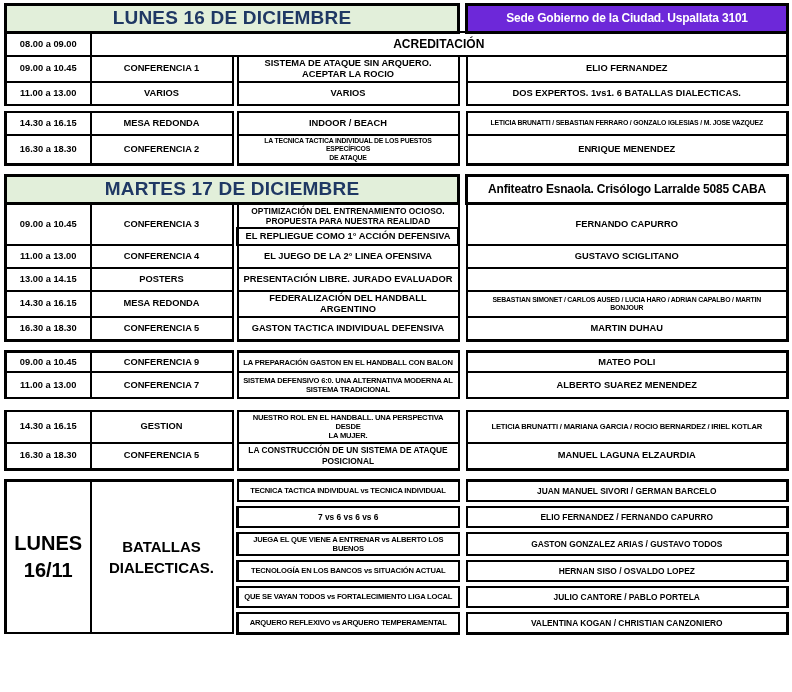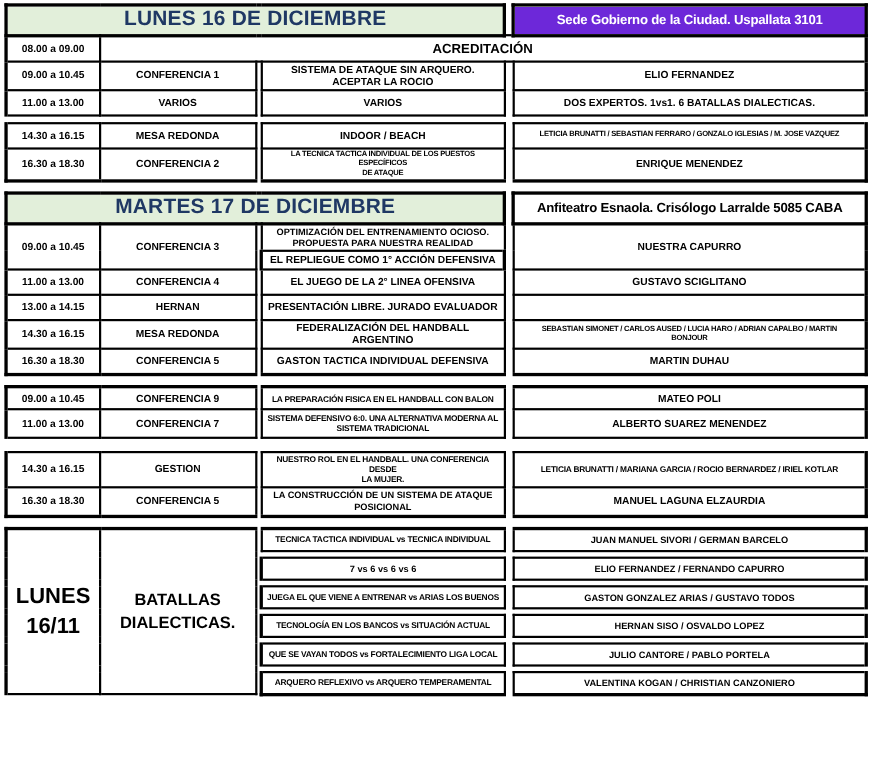--- a/index.html
+++ b/index.html
@@ -109,36 +109,36 @@
       <td class="gap"></td>
       <td class="venue">Anfiteatro Esnaola. Crisólogo Larralde 5085 CABA</td>
     </tr>
     <tr>
       <td rowspan="2">09.00 a 10.45</td>
       <td rowspan="2">CONFERENCIA 3</td>
       <td class="gap" rowspan="2"></td>
       <td class="sm h19">OPTIMIZACIÓN DEL ENTRENAMIENTO OCIOSO.
 PROPUESTA PARA NUESTRA REALIDAD</td>
       <td class="gap" rowspan="2"></td>
-      <td rowspan="2">NUESTRA CAPURRO</td>
+      <td rowspan="2">FERNANDO CAPURRO</td>
     </tr>
     <tr>
       <td class="h13">EL REPLIEGUE COMO 1° ACCIÓN DEFENSIVA</td>
     </tr>
     <tr>
       <td class="h19">11.00 a 13.00</td>
       <td>CONFERENCIA 4</td>
       <td class="gap"></td>
       <td>EL JUEGO DE LA 2° LINEA OFENSIVA</td>
       <td class="gap"></td>
       <td>GUSTAVO SCIGLITANO</td>
     </tr>
     <tr>
       <td class="h19">13.00 a 14.15</td>
-      <td>HERNAN</td>
+      <td>POSTERS</td>
       <td class="gap"></td>
       <td>PRESENTACIÓN LIBRE. JURADO EVALUADOR</td>
       <td class="gap"></td>
       <td></td>
     </tr>
     <tr>
       <td class="h22">14.30 a 16.15</td>
       <td>MESA REDONDA</td>
       <td class="gap"></td>
       <td>FEDERALIZACIÓN DEL HANDBALL ARGENTINO</td>
@@ -164,41 +164,41 @@
         <col class="c-gapA">
         <col class="c-topic">
         <col class="c-gapB">
         <col class="c-speaker">
       </colgroup>
     <tbody>
     <tr>
       <td class="h16">09.00 a 10.45</td>
       <td>CONFERENCIA 9</td>
       <td class="gap"></td>
-      <td class="xs">LA PREPARACIÓN FISICA EN EL HANDBALL CON BALON</td>
+      <td class="xs">LA PREPARACIÓN GASTON EN EL HANDBALL CON BALON</td>
       <td class="gap"></td>
       <td>MATEO POLI</td>
     </tr>
     <tr>
       <td class="h22">11.00 a 13.00</td>
       <td>CONFERENCIA 7</td>
       <td class="gap"></td>
       <td class="xs">SISTEMA DEFENSIVO 6:0. UNA ALTERNATIVA MODERNA AL
 SISTEMA TRADICIONAL</td>
       <td class="gap"></td>
       <td>ALBERTO SUAREZ MENENDEZ</td>
     </tr>
     <tr class="sp11">
           <td class="gap" colspan="6"></td>
         </tr>
     <tr>
       <td class="h22">14.30 a 16.15</td>
       <td>GESTION</td>
       <td class="gap"></td>
-      <td class="xs">NUESTRO ROL EN EL HANDBALL. UNA CONFERENCIA DESDE
+      <td class="xs">NUESTRO ROL EN EL HANDBALL. UNA PERSPECTIVA DESDE
 LA MUJER.</td>
       <td class="gap"></td>
       <td class="xs">LETICIA BRUNATTI / MARIANA GARCIA / ROCIO BERNARDEZ / IRIEL KOTLAR</td>
     </tr>
     <tr>
       <td class="h22">16.30 a 18.30</td>
       <td>CONFERENCIA 5</td>
       <td class="gap"></td>
       <td class="sm">LA CONSTRUCCIÓN DE UN SISTEMA DE ATAQUE
 POSICIONAL</td>
@@ -234,21 +234,21 @@
         </tr>
     <tr>
       <td class="sm h16">7 vs 6 vs 6 vs 6</td>
       <td class="sm h16">ELIO FERNANDEZ / FERNANDO CAPURRO</td>
     </tr>
     <tr class="sp4">
           <td class="gap"></td>
           <td class="gap"></td>
         </tr>
     <tr>
-      <td class="xs h16">JUEGA EL QUE VIENE A ENTRENAR vs ARIAS LOS BUENOS</td>
+      <td class="xs h16">JUEGA EL QUE VIENE A ENTRENAR vs ALBERTO LOS BUENOS</td>
       <td class="sm h16">GASTON GONZALEZ ARIAS / GUSTAVO TODOS</td>
     </tr>
     <tr class="sp4">
           <td class="gap"></td>
           <td class="gap"></td>
         </tr>
     <tr>
       <td class="xs h16">TECNOLOGÍA EN LOS BANCOS vs SITUACIÓN ACTUAL</td>
       <td class="sm h16">HERNAN SISO / OSVALDO LOPEZ</td>
     </tr>

